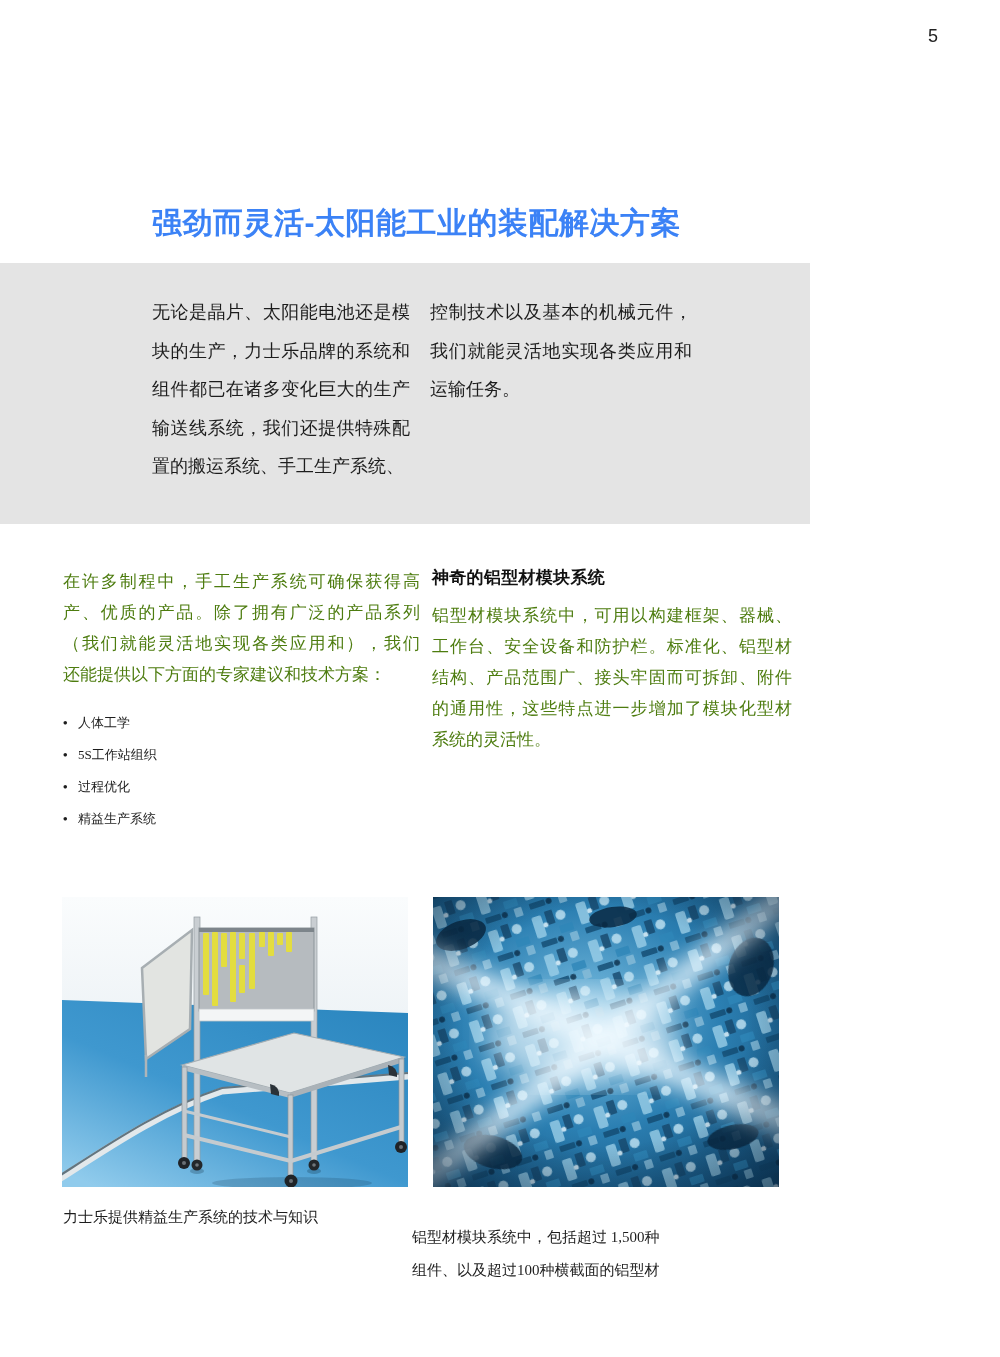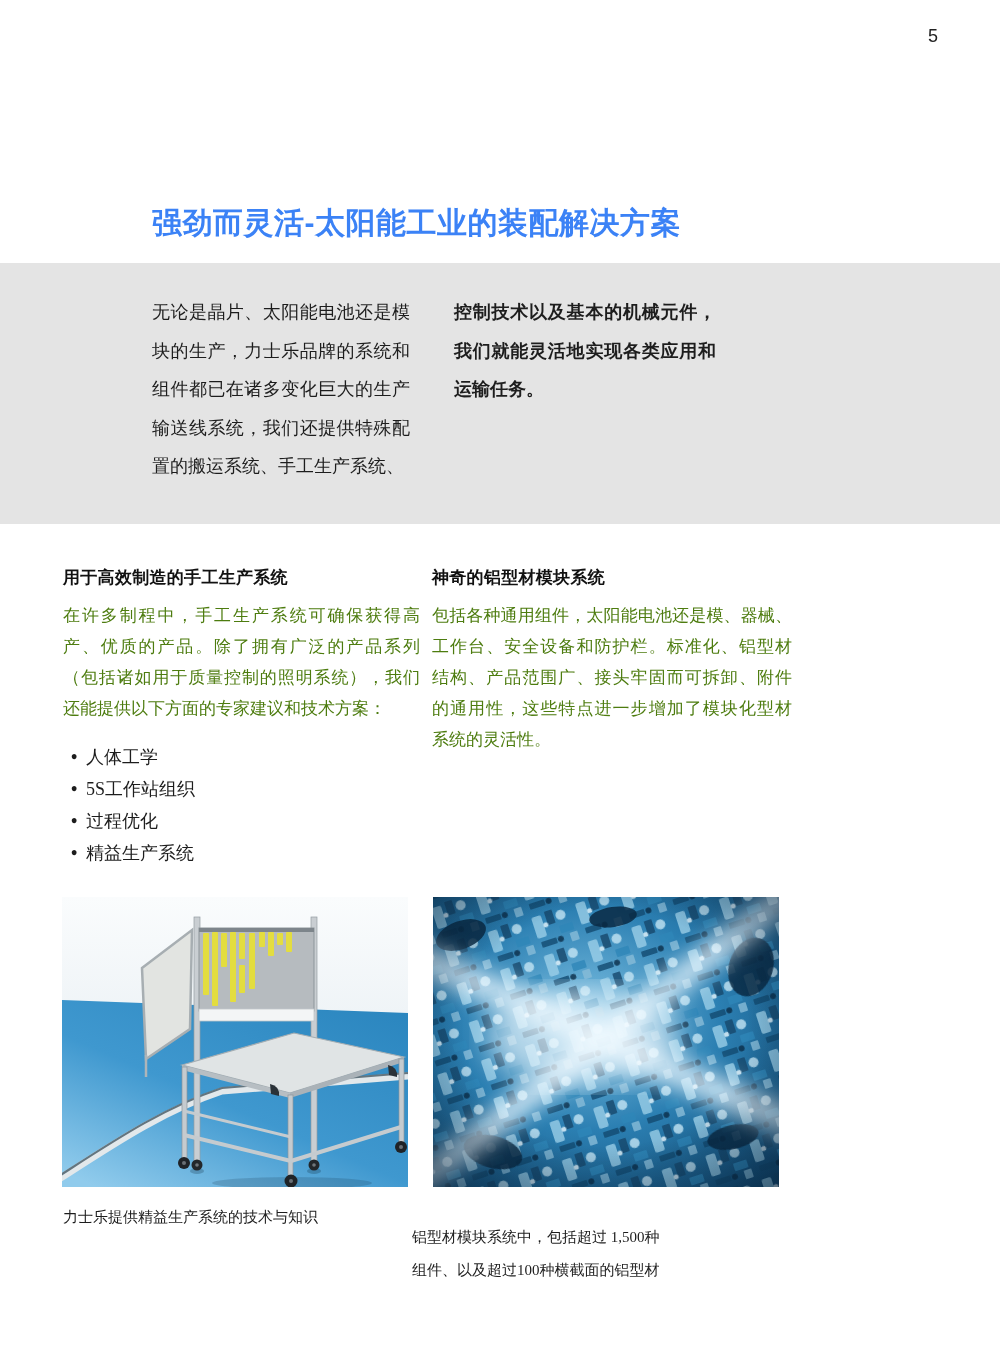--- a/index.html
+++ b/index.html
@@ -10,38 +10,38 @@
   .pagenum {
     position:absolute; top:26px; left:928px; font-family:"Liberation Sans",sans-serif;
     font-size:18px; color:#222;
   }
   .title {
     position:absolute; left:152px; top:203px; margin:0; width:820px;
     font-family:"Liberation Sans","DejaVu Sans",sans-serif;
     font-size:30px; font-weight:bold; color:#3b82f6; letter-spacing:0.5px; white-space:nowrap;
   }
   .band {
-    position:absolute; left:0; top:263px; width:1000px; height:261px; background:#e4e4e4;
+    position:absolute; left:0; top:263px; width:810px; height:261px; background:#e4e4e4;
   }
   .band-col {
     position:absolute; top:30px; font-size:18px; line-height:38.5px; color:#1d1d1d;
   }
   .band-col.c1 { left:152px; width:258px; }
-  .band-col.c2 { left:454px; width:262px;font-weight:bold; }
+  .band-col.c2 { left:430px; width:262px; }
   .ln { text-align:justify; text-align-last:justify; text-justify:inter-character; white-space:nowrap; }
   .col-lines .ln:last-child { text-align-last:left; }
   .sec { position:absolute; top:566px; }
   .sec.left  { left:63px;  width:357px; }
   .sec.right { left:432px; width:360px; }
   .sec h2 {
     margin:0 0 11px 0; font-family:"Liberation Sans","DejaVu Sans",sans-serif;
     font-size:17px; font-weight:bold; color:#111; letter-spacing:0.3px;
   }
   .bodytxt { font-size:17px; line-height:31px; color:#4d7c0f; }
-  ul.bullets { list-style:none; margin:17px 0 0 8px; padding:0; font-size:18px; color:#1d1d1d; }
+  ul.bullets { list-style:none; margin:17px 0 0 0; padding:0; font-size:13px; color:#1d1d1d; }
   ul.bullets li { line-height:32px; }
   ul.bullets .blt { display:inline-block; width:15px; font-weight:bold; }
   .photo {
     position:absolute; top:897px; width:346px; height:290px; overflow:hidden;
   }
   .photo.left  { left:62px; }
   .photo.right { left:433px; }
   .photo svg { display:block; }
   .caption {
     position:absolute; top:1201px; font-size:15px; font-weight:400;
@@ -68,39 +68,38 @@
         <div class="ln">置的搬运系统、手工生产系统、</div>
       </div>
     <div class="band-col c2 col-lines">
         <div class="ln">控制技术以及基本的机械元件，</div>
         <div class="ln">我们就能灵活地实现各类应用和</div>
         <div class="ln">运输任务。</div>
       </div>
   </div>
 
   <div class="sec left">
-    <h2>用于高效制造的手工生产系统</h2>
     <div class="bodytxt col-lines">
         <div class="ln">在许多制程中，手工生产系统可确保获得高</div>
         <div class="ln">产、优质的产品。除了拥有广泛的产品系列</div>
-        <div class="ln">（包括诸如用于质量控制的照明系统），我们</div>
+        <div class="ln">（我们就能灵活地实现各类应用和），我们</div>
         <div class="ln">还能提供以下方面的专家建议和技术方案：</div>
       </div>
     <ul class="bullets">
         <li><span class="blt">•</span><span>人体工学</span></li>
         <li><span class="blt">•</span><span>5S工作站组织</span></li>
         <li><span class="blt">•</span><span>过程优化</span></li>
         <li><span class="blt">•</span><span>精益生产系统</span></li>
       </ul>
   </div>
 
   <div class="sec right">
     <h2>神奇的铝型材模块系统</h2>
     <div class="bodytxt col-lines">
-        <div class="ln">包括各种通用组件，太阳能电池还是模、器械、</div>
+        <div class="ln">铝型材模块系统中，可用以构建框架、器械、</div>
         <div class="ln">工作台、安全设备和防护栏。标准化、铝型材</div>
         <div class="ln">结构、产品范围广、接头牢固而可拆卸、附件</div>
         <div class="ln">的通用性，这些特点进一步增加了模块化型材</div>
         <div class="ln">系统的灵活性。</div>
       </div>
   </div>
 
   <div class="photo left">
     <svg width="346" height="290" viewBox="0 0 346 290">
       <defs>

